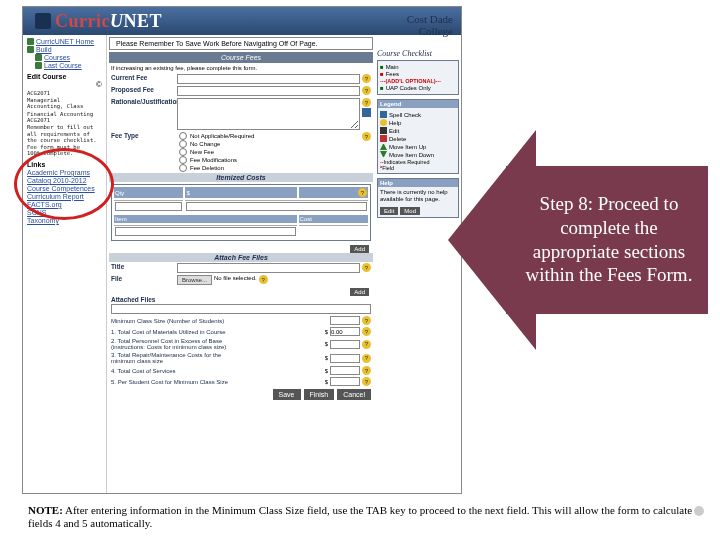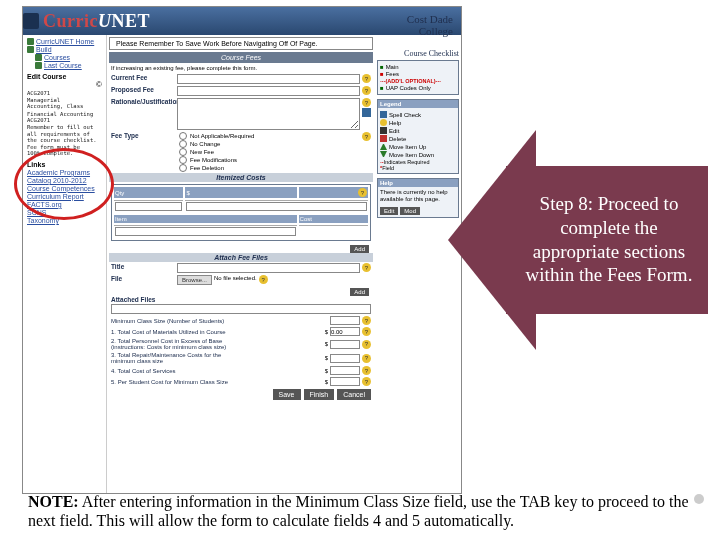--- a/index.html
+++ b/index.html
@@ -1,35 +1,35 @@
 <!DOCTYPE html>
 <html><head>
 <meta charset="utf-8">
 <style>
   * { box-sizing: border-box; margin: 0; padding: 0; }
   body { font-family: Arial, sans-serif; font-size: 9px; width: 720px; height: 540px; background: #fff; position: relative; overflow: hidden; }
   .slide { width: 720px; height: 540px; position: relative; }
   .app-screenshot { position: absolute; left: 22px; top: 6px; width: 440px; height: 488px; background: #fff; border: 1px solid #888; overflow: hidden; }
-  .app-header { height: 28px; background: linear-gradient(#4a6fa0,#2a4870); display: flex; align-items: center; padding: 0 0; color: #fff; }
+  .app-header { height: 28px; background: linear-gradient(#4a6fa0,#2a4870); display: flex; align-items: center; padding: 0 12px; color: #fff; }
   .app-header .logo { width: 16px; height: 16px; background: #1a3050; border-radius: 2px; margin-right: 4px; }
   .app-title { font-family: "Times New Roman", serif; font-size: 18px; letter-spacing: .5px; font-weight: bold; }
   .app-title .t1 { color: #d04848; }
   .app-title .t2 { font-style: italic; color: #fff; }
   .app-title .t3 { color: #fff; }
   .college-name { position: absolute; right: 8px; top: 6px; font-family: serif; font-size: 11px; color: #203050; text-align: right; line-height: 1.1; }
   .app-body { display: flex; height: calc(100% - 28px); }
   .sidebar { width: 92px; padding: 2px 4px; font-size: 7px; border-right: 1px solid #ccc; }
   .sidebar-link { color: #2a4ea0; text-decoration: underline; display: flex; align-items: center; gap: 2px; margin: 1px 0; cursor: pointer; }
   .sidebar-link .ic { width: 7px; height: 7px; background: #3a7a3a; border-radius: 1px; flex-shrink: 0; }
   .sidebar-sub { padding-left: 8px; }
   .sidebar-section { font-weight: bold; color: #000; margin-top: 4px; font-size: 7px; }
   .mono-block { font-family: monospace; font-size: 5.5px; line-height: 1.2; margin: 1px 0; color: #222; word-break: break-all; }
   .main { flex: 1; position: relative; padding: 2px; }
   .reminder { background: #fff; border: 1px solid #888; padding: 2px 6px; font-size: 7px; }
-  .right-title { font-family: serif; font-size: 8px; color: #203050; text-align: right; margin-bottom: 2px; }
+  .right-title { font-style: italic; font-family: serif; font-size: 8px; color: #203050; text-align: left; margin-bottom: 2px; }
   .right-panels { position: absolute; right: 2px; top: 14px; width: 82px; }
   .panel-box { border: 1px solid #6a7a90; background: #eef2f7; margin-bottom: 4px; font-size: 6px; }
   .panel-box .ph { background: #8aa0c0; color: #fff; font-size: 6px; padding: 1px 2px; font-weight: bold; }
   .panel-box .pb { padding: 2px; }
   .legend-item { display: flex; align-items: center; gap: 2px; margin: 1px 0; }
   .legend-item .li-ic { width: 7px; height: 7px; flex-shrink: 0; }
   .ic-spell { background: #369; }
   .ic-help { background: #e8c030; border-radius: 50%; }
   .ic-edit { background: #333; }
   .ic-del { background: #c03030; }
@@ -60,21 +60,21 @@
   .num-row .dol { }
   .num-row input { border:1px solid #888; width:30px; height:9px; font-size:6px; }
   .help-text { font-size: 6px; padding: 2px; line-height: 1.2; }
   .edit-mod-btns { display:flex; gap:2px; padding:2px; }
   
   .callout { position: absolute; left: 448px; top: 130px; width: 260px; height: 220px; }
   .arrow-body { position: absolute; left: 58px; top: 36px; right: 0; bottom: 36px; background: #7a3a4e; }
   .arrow-head { position: absolute; left: 0; top: 0; width: 0; height: 0; border-top: 110px solid transparent; border-bottom: 110px solid transparent; border-right: 88px solid #7a3a4e; }
   .callout-text { position: absolute; left: 70px; top: 62px; right: 8px; color: #fff; font-family: "Times New Roman", serif; font-size: 19px; text-align: center; line-height: 1.25; }
   
-  .note { position: absolute; left: 28px; right: 18px; bottom: 10px; font-family: "Times New Roman", serif; font-size: 16px; line-height: 1.2; margin-top: 9px; }
+  .note { position: absolute; left: 28px; right: 18px; bottom: 10px; font-family: "Times New Roman", serif; font-size: 11px; line-height: 1.2; margin-top: 9px; }
   .note b { font-weight: bold; }
   .note .dot { position:absolute; right:-2px; top:2px; width:10px; height:10px; border-radius:50%; background:#ccc; }
   
   .ann-circle { position: absolute; left: 14px; top: 148px; width: 100px; height: 72px; border: 3px solid #d02020; border-radius: 50%; pointer-events: none; }
 </style>
 </head>
 <body>
 
 <div class="slide">
   <div class="app-screenshot">

